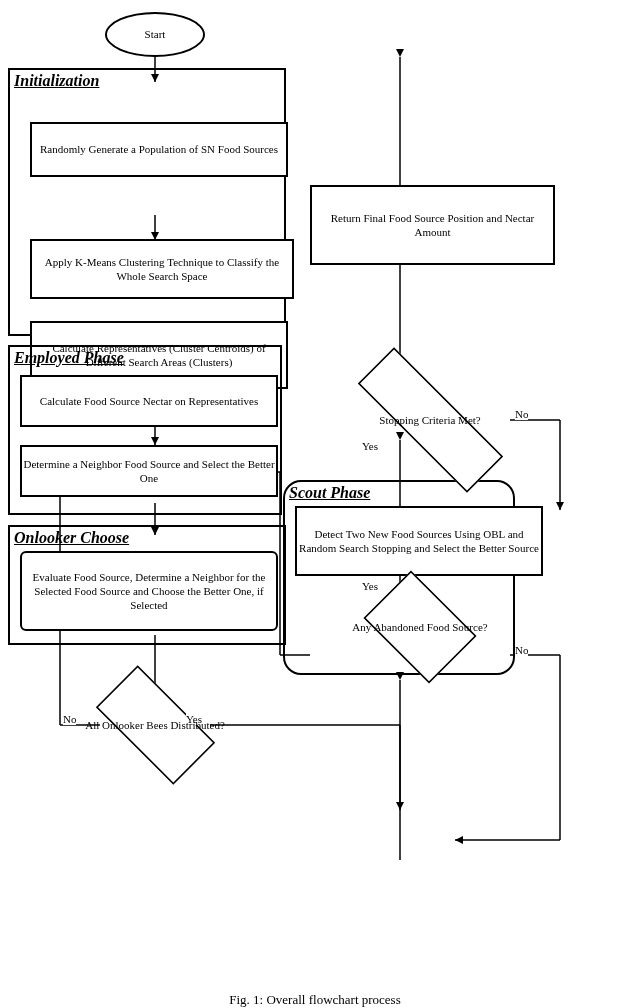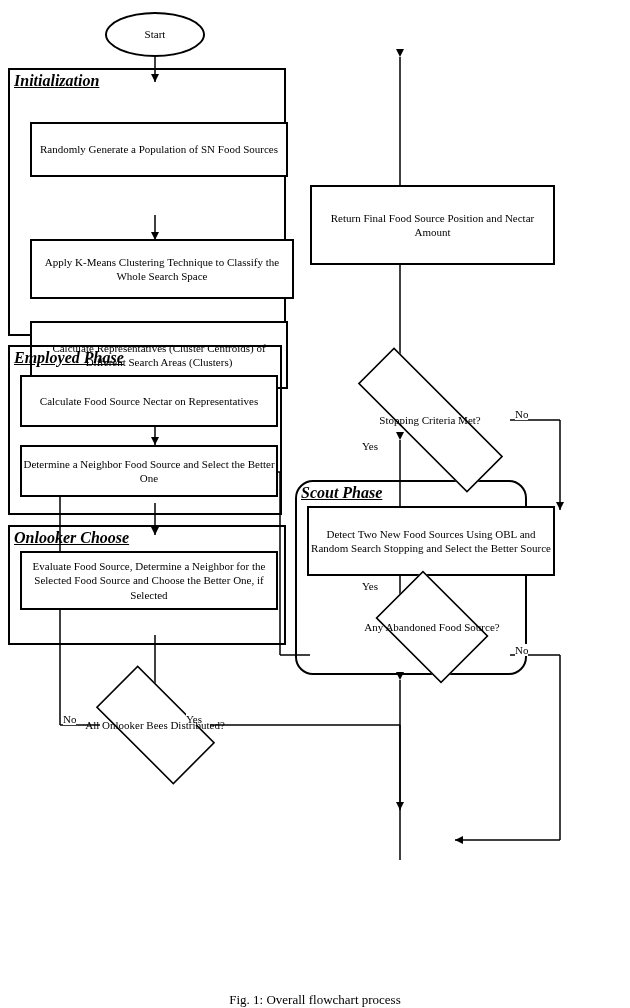--- a/index.html
+++ b/index.html
@@ -214,30 +214,30 @@
     </div>
 
     <div class="rect-box" style="position:absolute;left:10px;top:98px;width:258px;height:52px;">
       <span class="label-text">Determine a Neighbor Food Source and Select the Better One</span>
     </div>
   </div>
 
   <div class="phase-box" style="left:8px;top:525px;width:278px;height:120px;">
     <span class="phase-label" style="font-style:italic;font-weight:bold;text-decoration:underline;">Onlooker Choose</span>
 
-    <div class="rect-box" style="position:absolute;left:10px;top:24px;width:258px;height:59px;">
+    <div class="rect-box" style="position:absolute;left:10px;top:24px;width:258px;height:80px;border-radius:6px;">
       <span class="label-text">Evaluate Food Source, Determine a Neighbor for the Selected Food Source and Choose the Better One, if Selected</span>
     </div>
   </div>
 
   <div class="rect-box" style="left:310px;top:185px;width:245px;height:80px;">
     <span class="label-text">Return Final Food Source Position and Nectar Amount</span>
   </div>
 
-  <div class="phase-box" style="left:295px;top:480px;width:232px;height:195px;border-radius:18px;">
+  <div class="phase-box" style="left:283px;top:480px;width:232px;height:195px;border-radius:18px;">
     <span class="phase-label" style="font-style:italic;font-weight:bold;text-decoration:underline;">Scout Phase</span>
 
     <div class="rect-box" style="position:absolute;left:10px;top:24px;width:248px;height:70px;">
       <span class="label-text">Detect Two New Food Sources Using OBL and Random Search Stopping and Select the Better Source</span>
     </div>
 
     <div class="diamond-container" style="position:absolute;left:55px;top:105px;width:160px;height:80px;">
       <div class="diamond">
         <div class="diamond-text">Any Abandoned Food Source?</div>
       </div>

